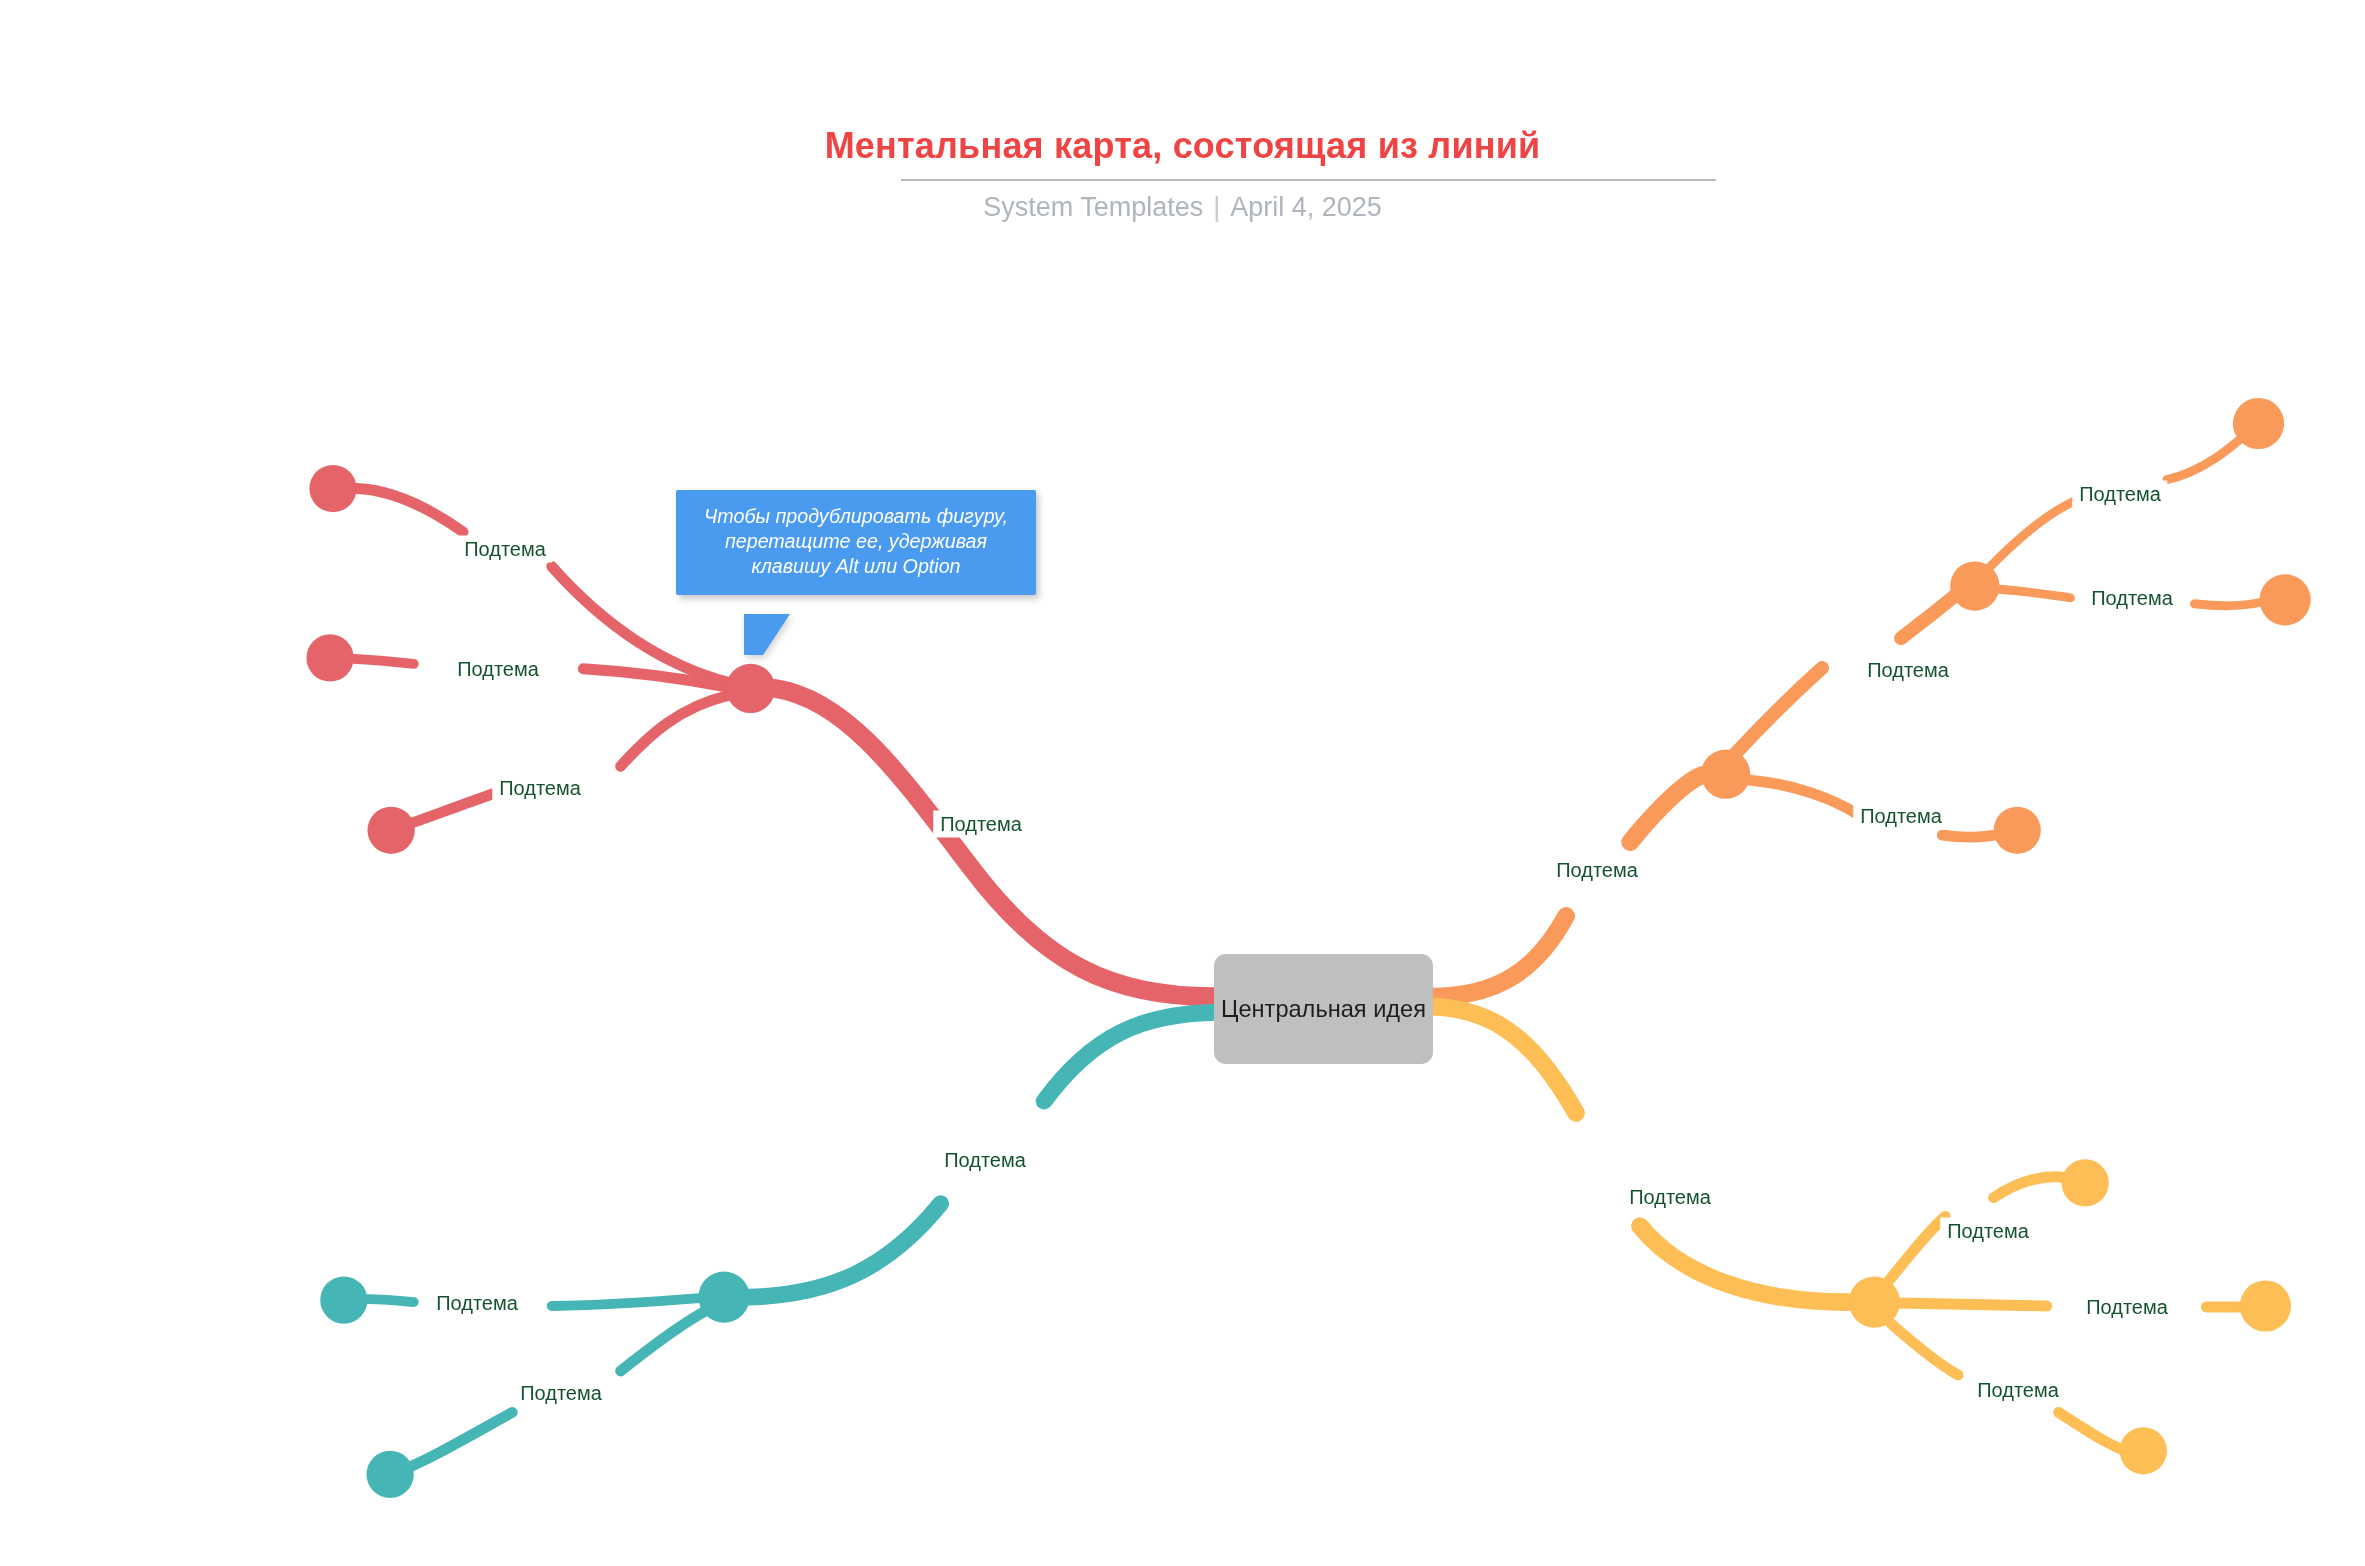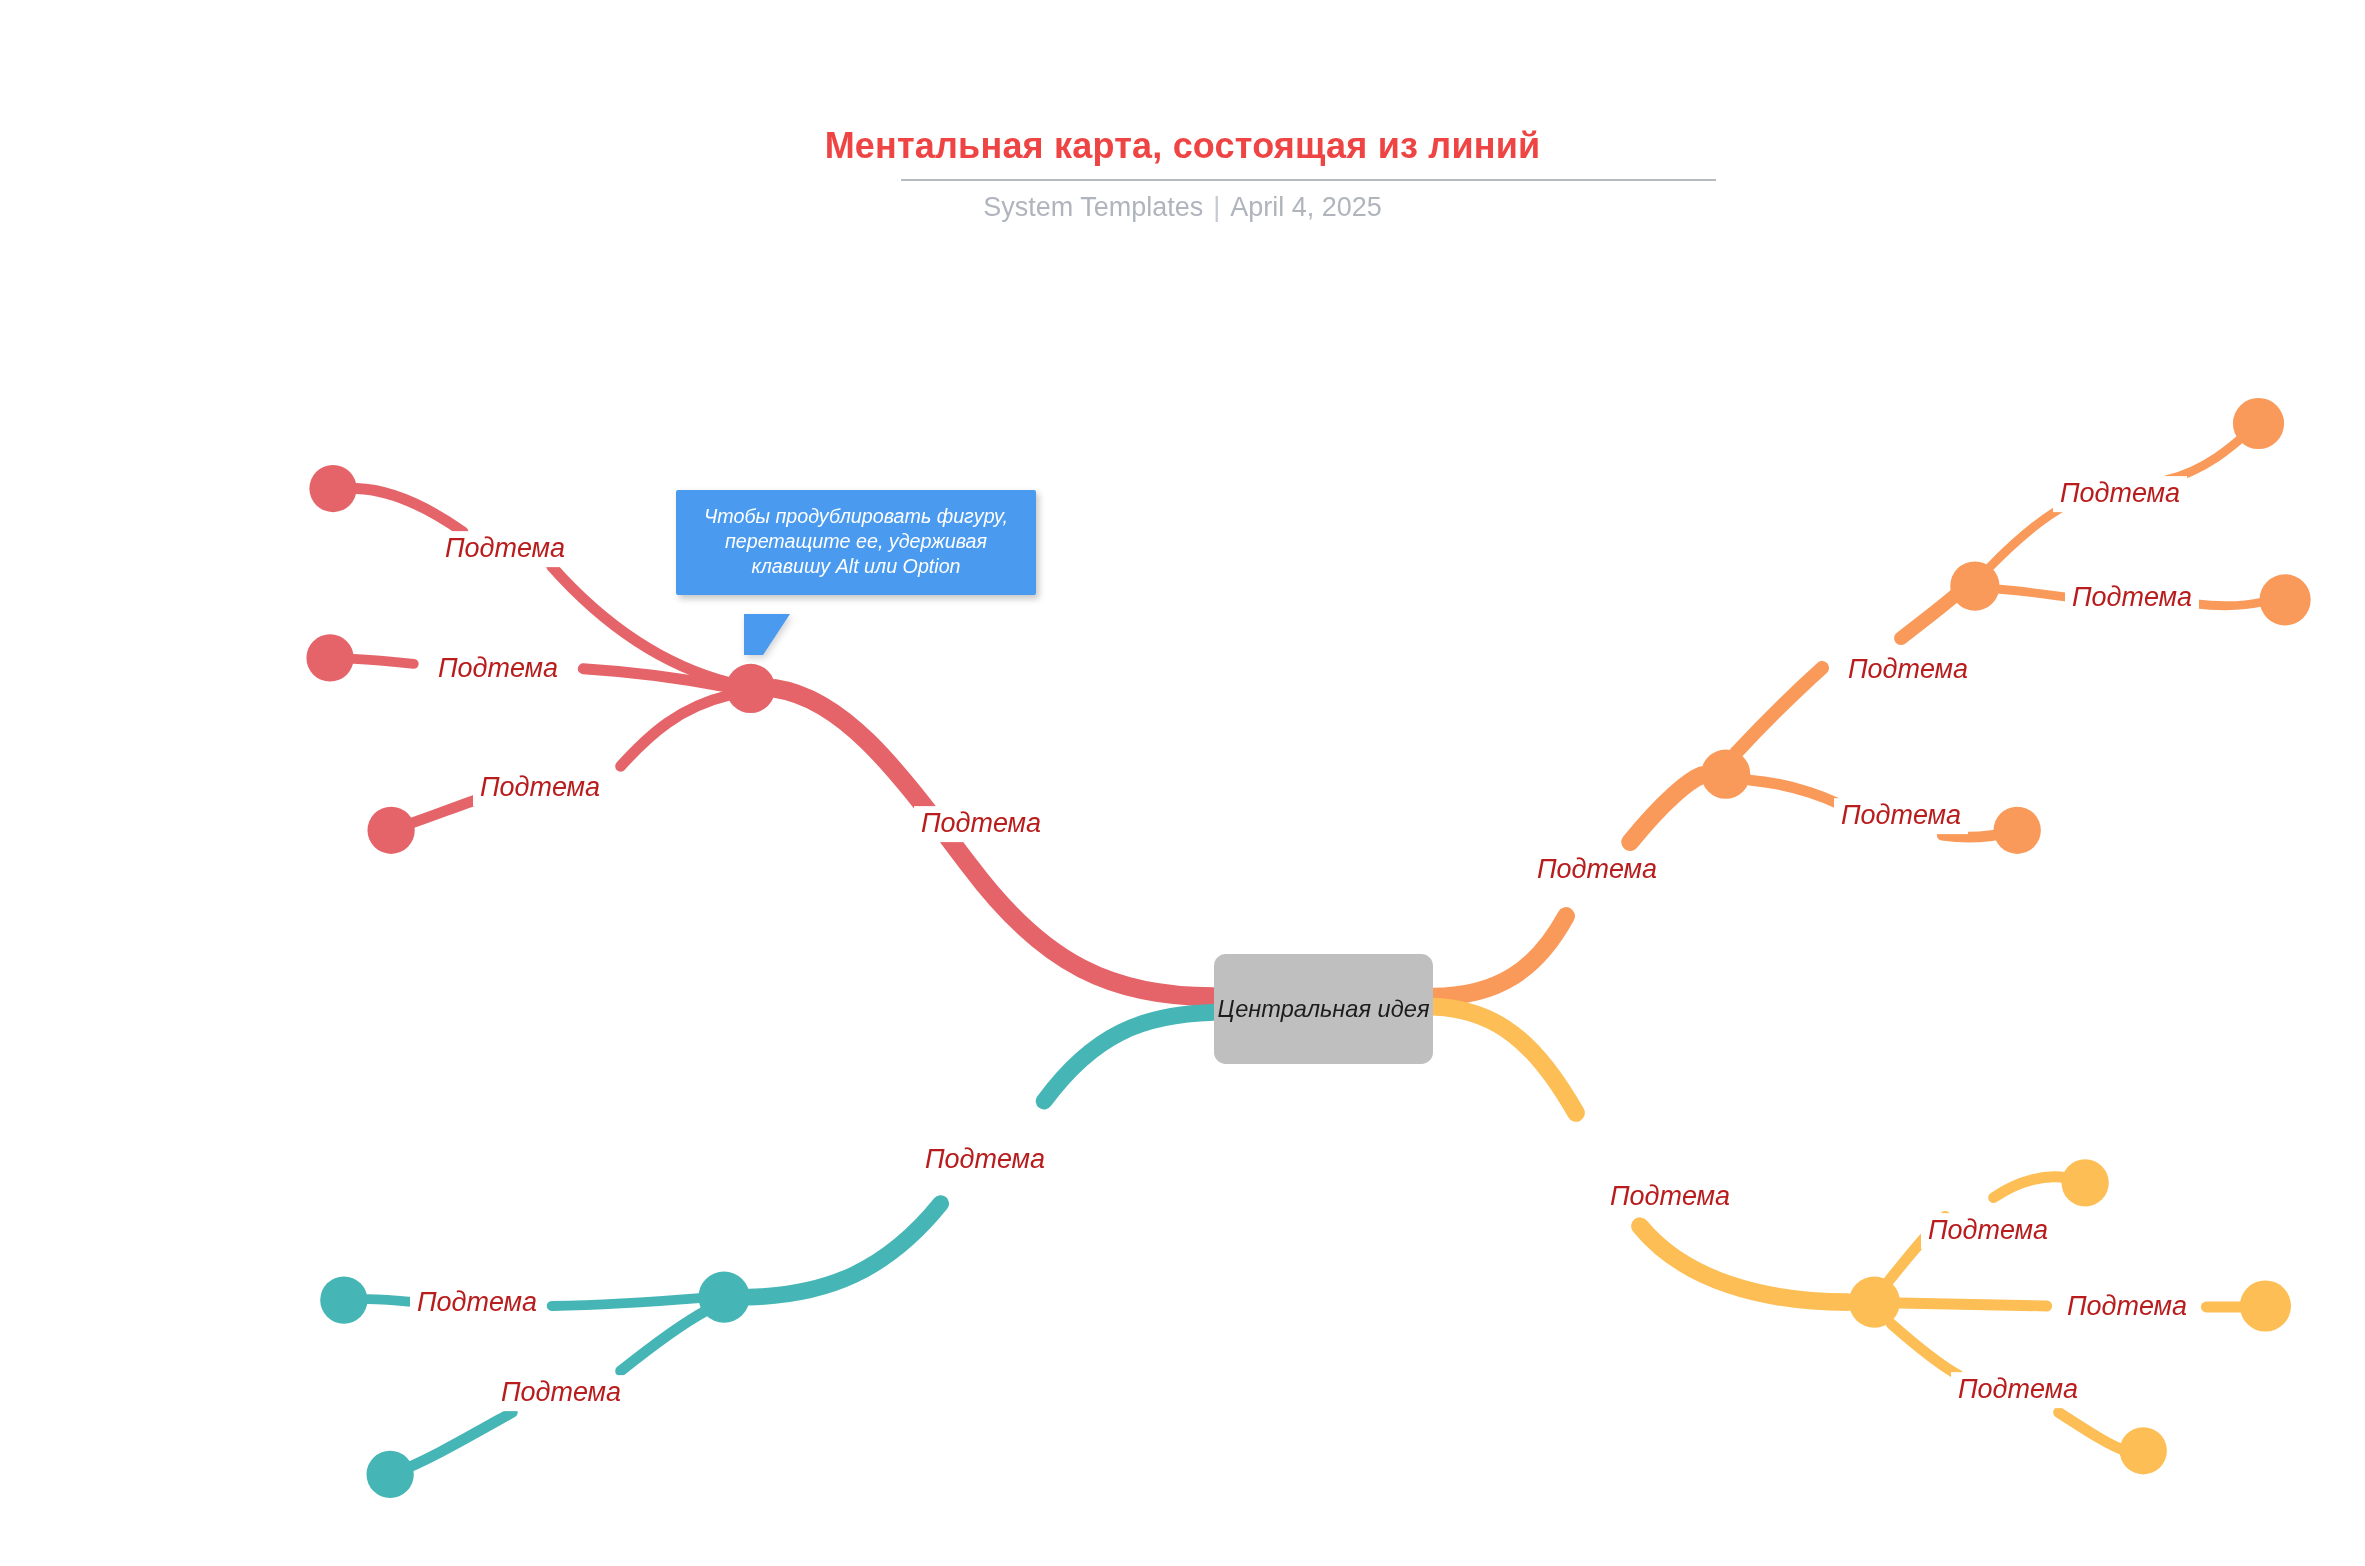--- a/index.html
+++ b/index.html
@@ -85,31 +85,29 @@
     height: 110px;
     background: #bfbfbf;
     border-radius: 11.8px;
     display: flex;
     align-items: center;
     justify-content: center;
     box-sizing: border-box;
   }
   #central-node-label {
     font-size: 23.6px;
-    font-style: italic;
     color: #1d1d1d;
     white-space: nowrap;
   }
 
   
   .branch-label {
     position: absolute;
-    font-size: 27px;
-    font-style: italic;
-    color: #b91c1c;
+    font-size: 20px;
+    color: #14532d;
     white-space: nowrap;
     background: #ffffff;
     padding: 1px 6.9px;
     transform: translate(-50%, -50%);
     line-height: 1.25;
   }
 
   
   #tooltip-callout {
     position: absolute;

